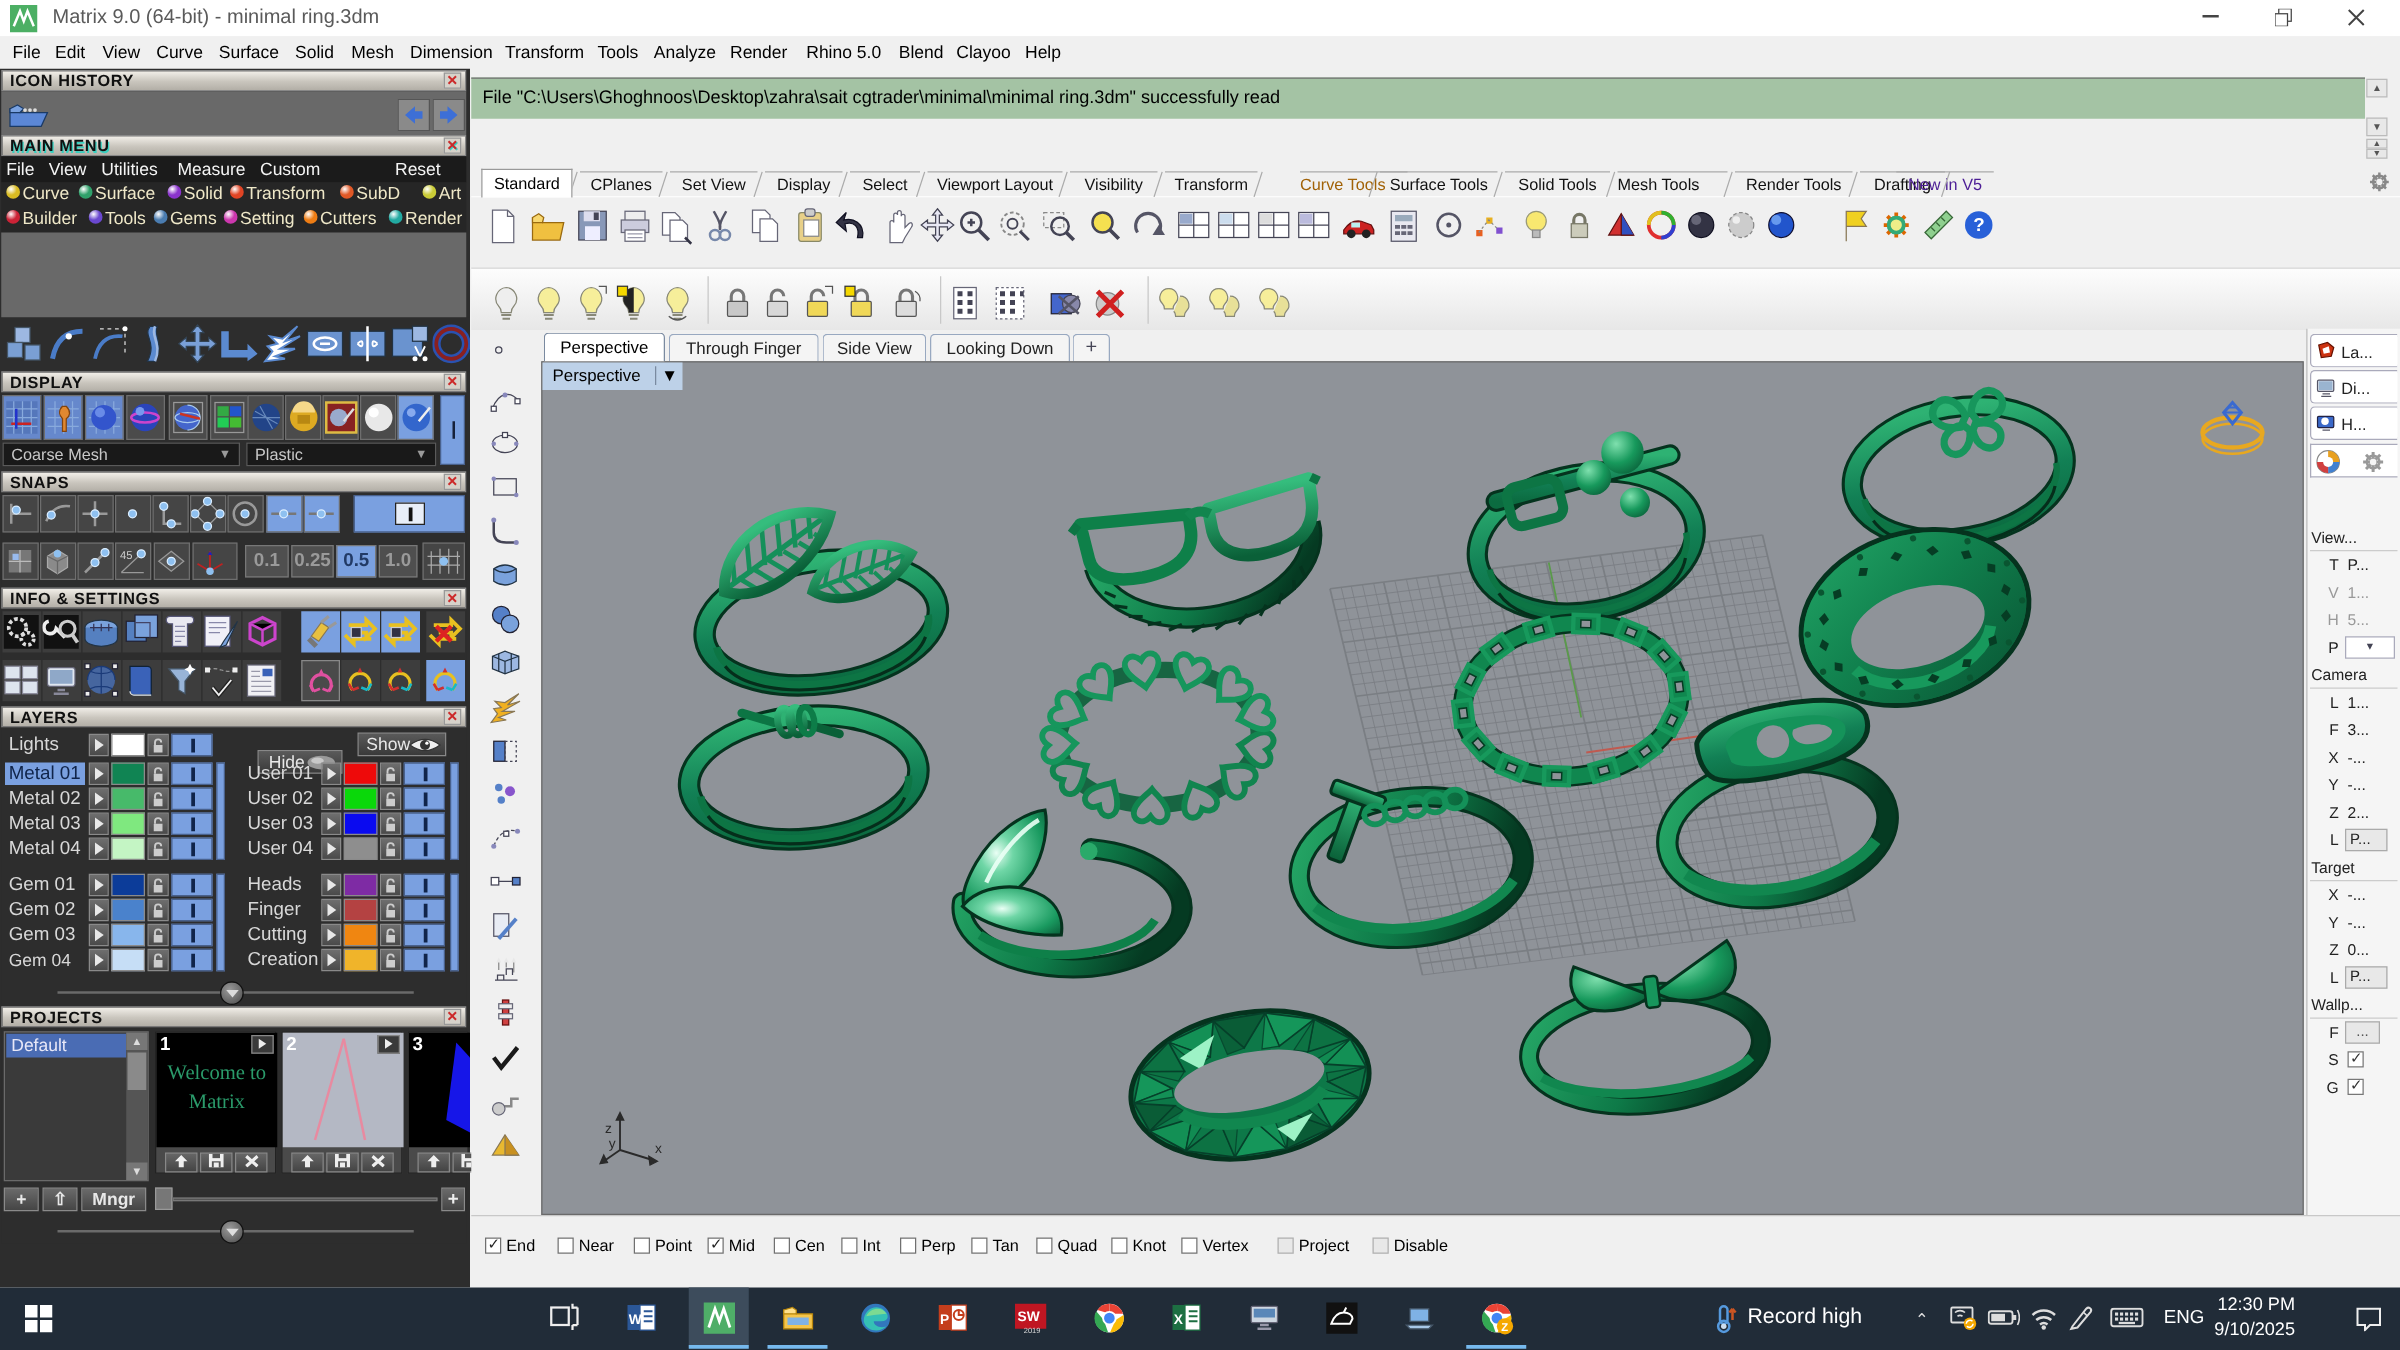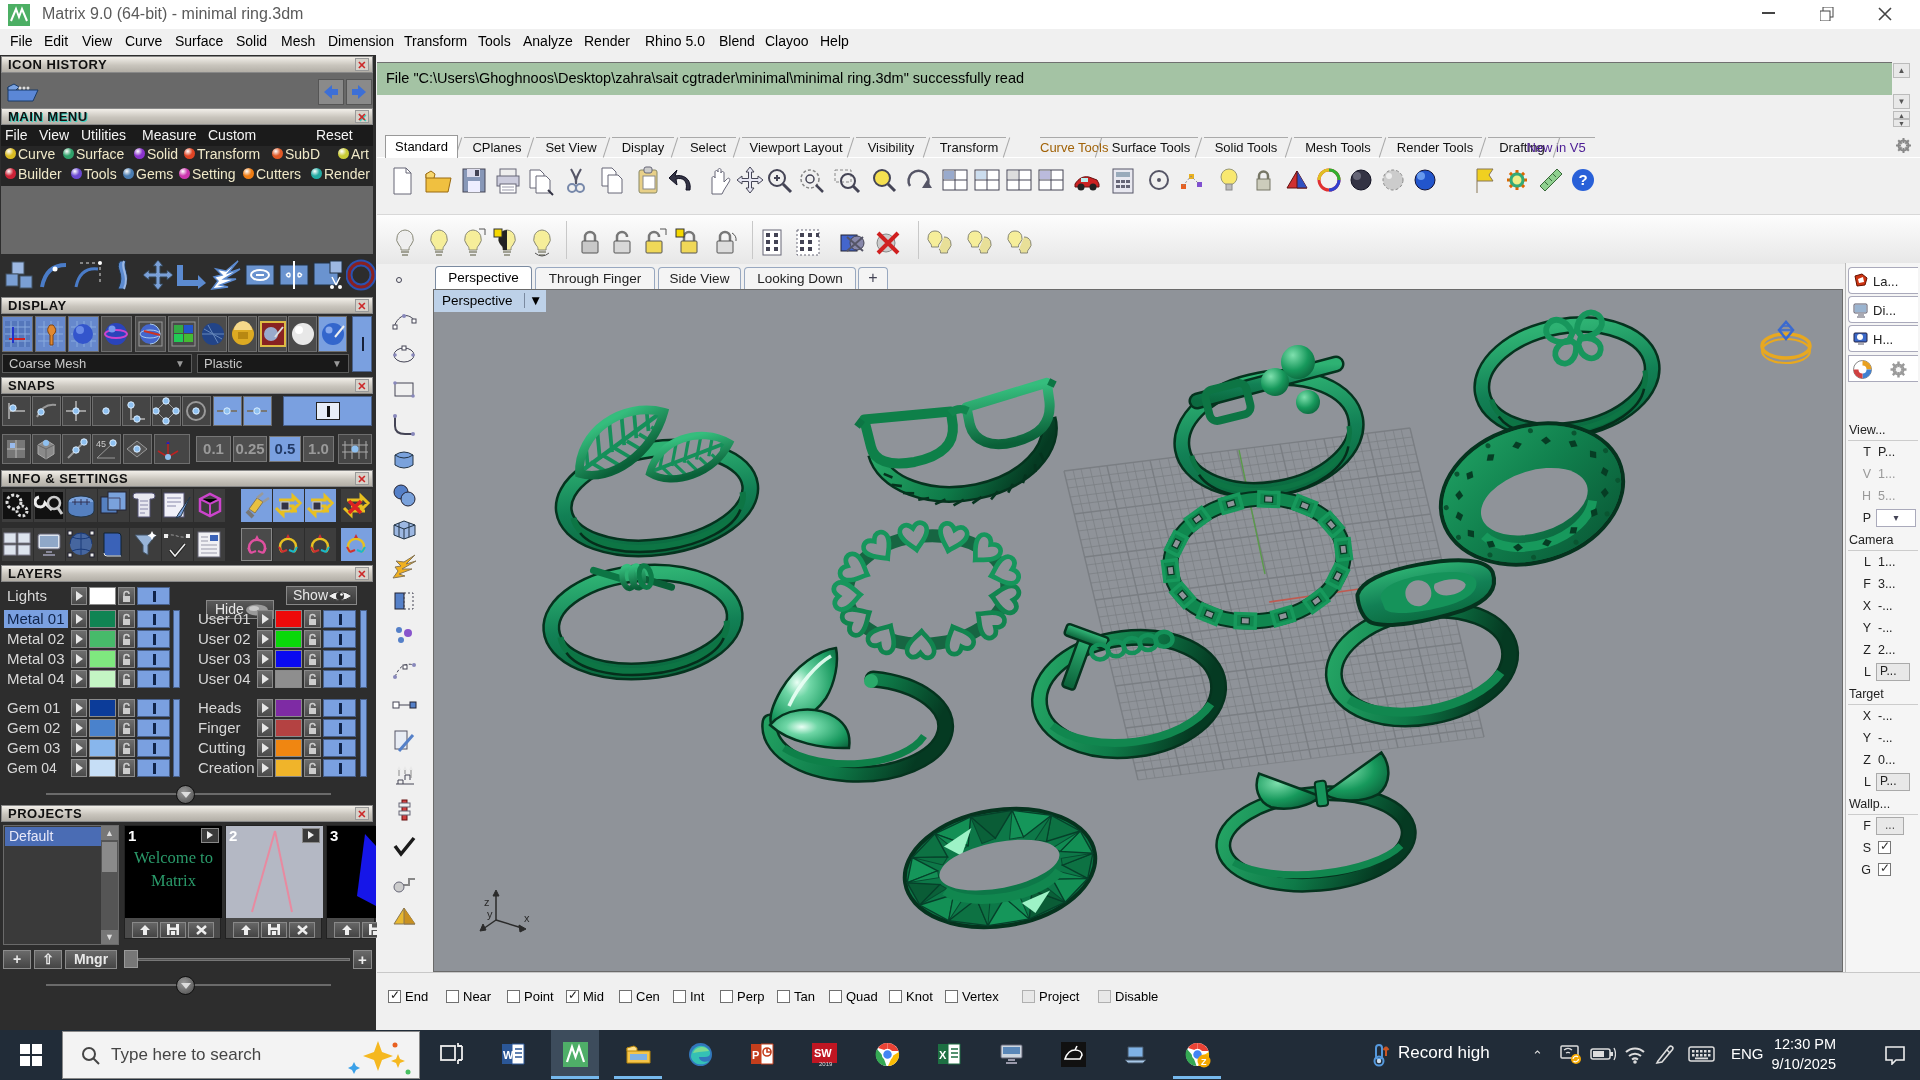--- a/index.html
+++ b/index.html
@@ -868,21 +868,21 @@
       <div class="abs" style="left:479px;top:4px;width:70px;height:21px;border-top:1px solid #aaa;text-align:center;font-size:13px;line-height:20px;color:#111">Visibility</div>
       <div class="abs" style="left:473px;top:4px;width:1px;height:21px;background:#aaa;transform:rotate(18deg)"></div>
       <div class="abs" style="left:555px;top:4px;width:74px;height:21px;border-top:1px solid #aaa;text-align:center;font-size:13px;line-height:20px;color:#111">Transform</div>
       <div class="abs" style="left:549px;top:4px;width:1px;height:21px;background:#aaa;transform:rotate(18deg)"></div>
       <div class="abs" style="left:663px;top:4px;width:86px;height:21px;border-top:1px solid #aaa;text-align:left;font-size:13px;line-height:20px;color:#a16207">Curve Tools</div>
       <div class="abs" style="left:629px;top:4px;width:1px;height:21px;background:#aaa;transform:rotate(18deg)"></div>
       <div class="abs" style="left:727px;top:4px;width:94px;height:21px;border-top:1px solid #aaa;text-align:center;font-size:13px;line-height:20px;color:#111">Surface Tools</div>
       <div class="abs" style="left:721px;top:4px;width:1px;height:21px;background:#aaa;transform:rotate(18deg)"></div>
       <div class="abs" style="left:827px;top:4px;width:84px;height:21px;border-top:1px solid #aaa;text-align:center;font-size:13px;line-height:20px;color:#111">Solid Tools</div>
       <div class="abs" style="left:821px;top:4px;width:1px;height:21px;background:#aaa;transform:rotate(18deg)"></div>
-      <div class="abs" style="left:917px;top:4px;width:88px;height:21px;border-top:1px solid #aaa;text-align:center;font-size:13px;line-height:20px;color:#111">Mesh Tools</div>
+      <div class="abs" style="left:917px;top:4px;width:88px;height:21px;border-top:1px solid #aaa;text-align:left;font-size:13px;line-height:20px;color:#111">Mesh Tools</div>
       <div class="abs" style="left:911px;top:4px;width:1px;height:21px;background:#aaa;transform:rotate(18deg)"></div>
       <div class="abs" style="left:1011px;top:4px;width:94px;height:21px;border-top:1px solid #aaa;text-align:center;font-size:13px;line-height:20px;color:#111">Render Tools</div>
       <div class="abs" style="left:1005px;top:4px;width:1px;height:21px;background:#aaa;transform:rotate(18deg)"></div>
       <div class="abs" style="left:1111px;top:4px;width:68px;height:21px;border-top:1px solid #aaa;text-align:center;font-size:13px;line-height:20px;color:#111">Drafting</div>
       <div class="abs" style="left:1105px;top:4px;width:1px;height:21px;background:#aaa;transform:rotate(18deg)"></div>
       <div class="abs" style="left:1140px;top:4px;width:78px;height:21px;border-top:1px solid #aaa;text-align:center;font-size:13px;line-height:20px;color:#4c1d95">New in V5</div>
       <div class="abs" style="left:1179px;top:4px;width:1px;height:21px;background:#aaa;transform:rotate(18deg)"></div>
       <svg class="abs" style="left:1518px;top:4px" width="17" height="17">
         <circle cx="8.5" cy="8.5" r="5" fill="none" stroke="#888" stroke-width="2"></circle>
         <g stroke="#888" stroke-width="2">
@@ -2014,27 +2014,13 @@
           <rect x="7" y="11.5" width="13" height="1.8"></rect>
         </g>
       </svg>
       <div class="abs" style="left:1731px;top:15px;color:#fff;font-size:15px">ENG</div>
       <div class="abs" style="left:1772px;top:6px;width:64px;color:#fff;font-size:14.5px;text-align:right">12:30 PM</div>
       <div class="abs" style="left:1764px;top:26px;width:72px;color:#fff;font-size:14.5px;text-align:right">9/10/2025</div>
       <svg class="abs" style="left:1884px;top:15px" width="22" height="20">
         <path d="M2 2 h18 v13 h-8 l-4 4 v-4 h-6 Z" fill="none" stroke="#eee" stroke-width="1.6"></path>
       </svg>
     </div>
-  <div class="abs" id="search">
-      <svg class="abs" style="left:18px;top:14px" width="20" height="20">
-        <circle cx="8" cy="8" r="6" fill="none" stroke="#454545" stroke-width="2"></circle>
-        <path d="M12.5 12.5 L18 18" stroke="#454545" stroke-width="2"></path>
-      </svg>
-      <span class="abs" style="left:48px;top:13px">Type here to search</span>
-      <svg class="abs" style="left:275px;top:6px" width="80" height="38">
-        <path d="M40 3 L44 14 L55 18 L44 22 L40 33 L36 22 L25 18 L36 14 Z" fill="#f5b820"></path>
-        <path d="M60 16 L62 21 L67 23 L62 25 L60 30 L58 25 L53 23 L58 21 Z" fill="#f5b820"></path>
-        <circle cx="57" cy="7" r="2.5" fill="#e86020"></circle>
-        <path d="M16 24 L18 28 L22 30 L18 32 L16 36 L14 32 L10 30 L14 28 Z" fill="#3aa0e8"></path>
-        <circle cx="70" cy="34" r="2.5" fill="#48c060"></circle>
-      </svg>
-    </div>
 </div>
 
 </body></html>

